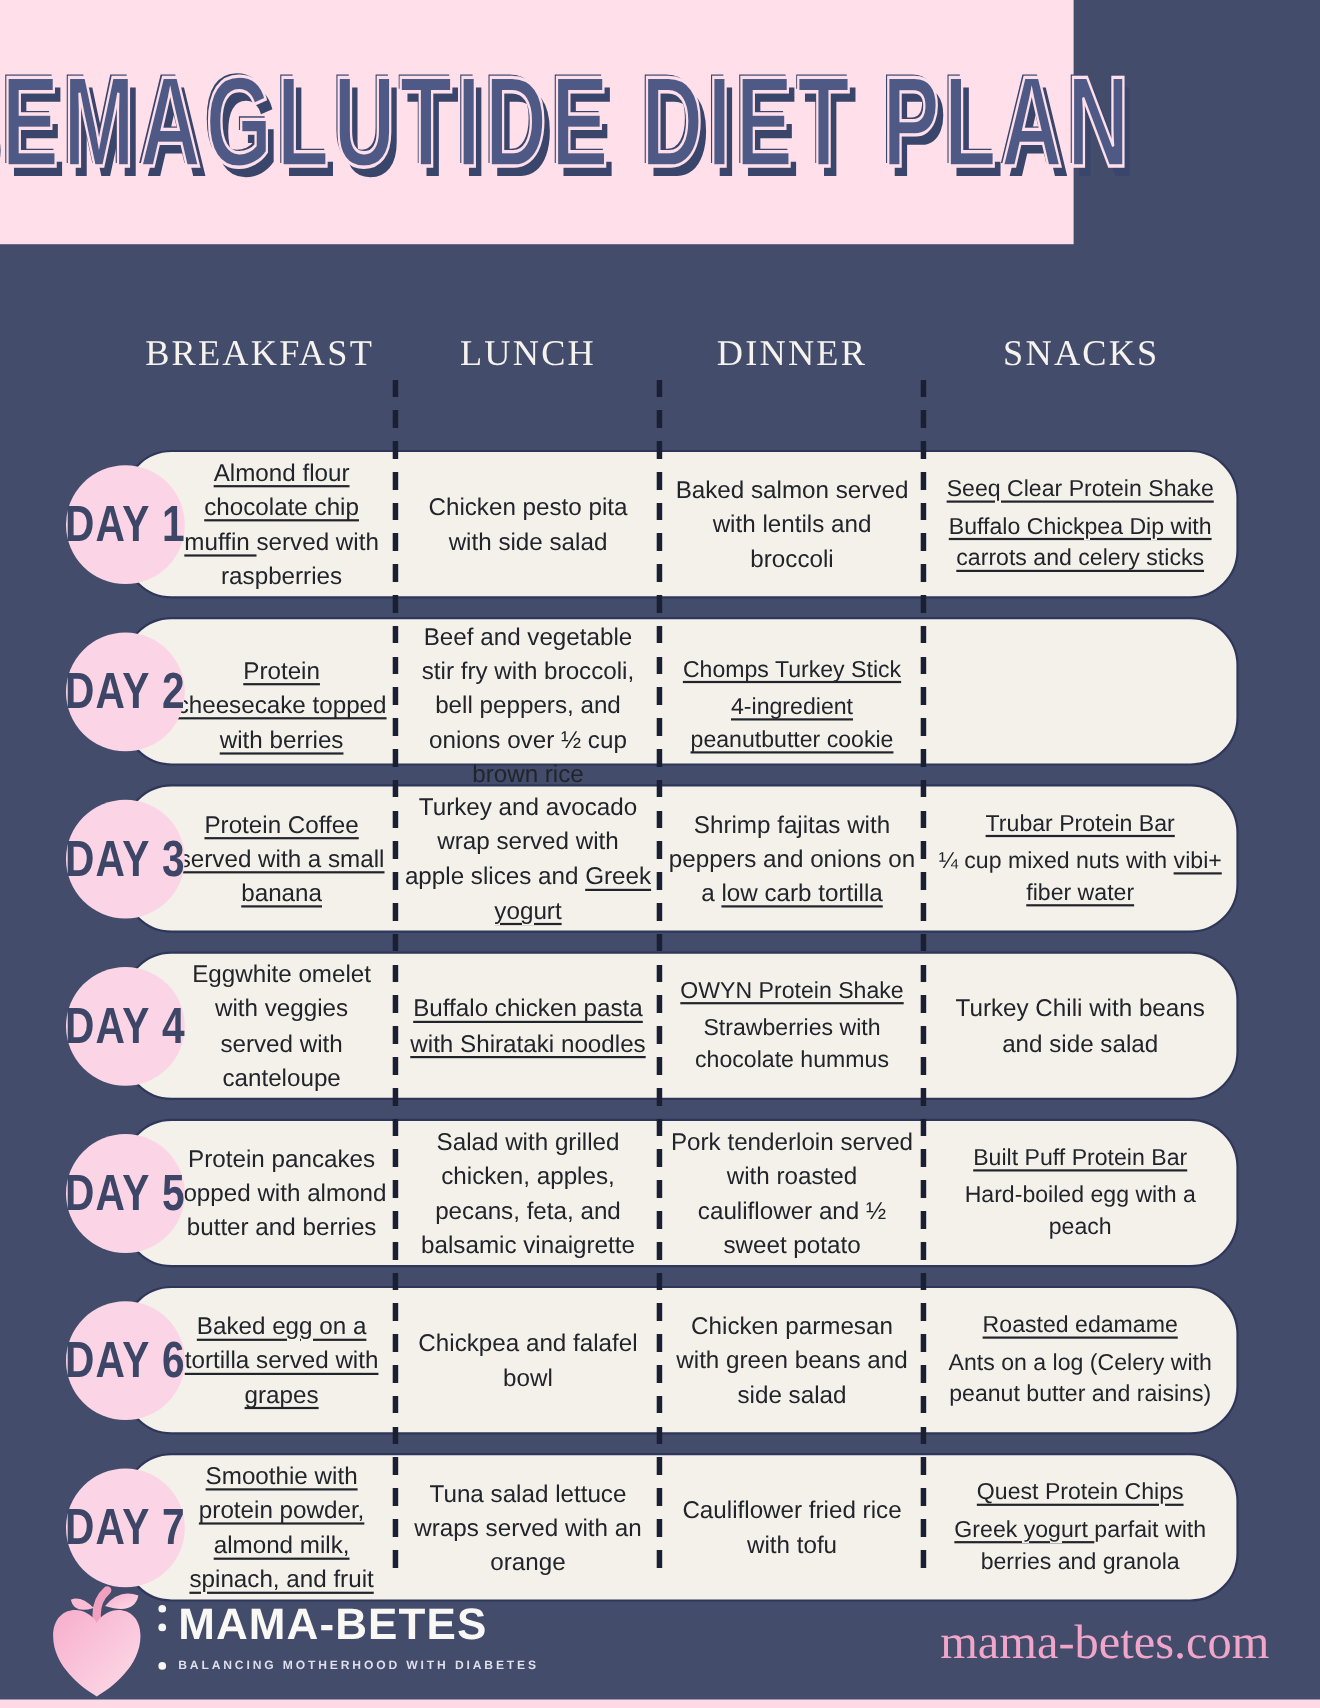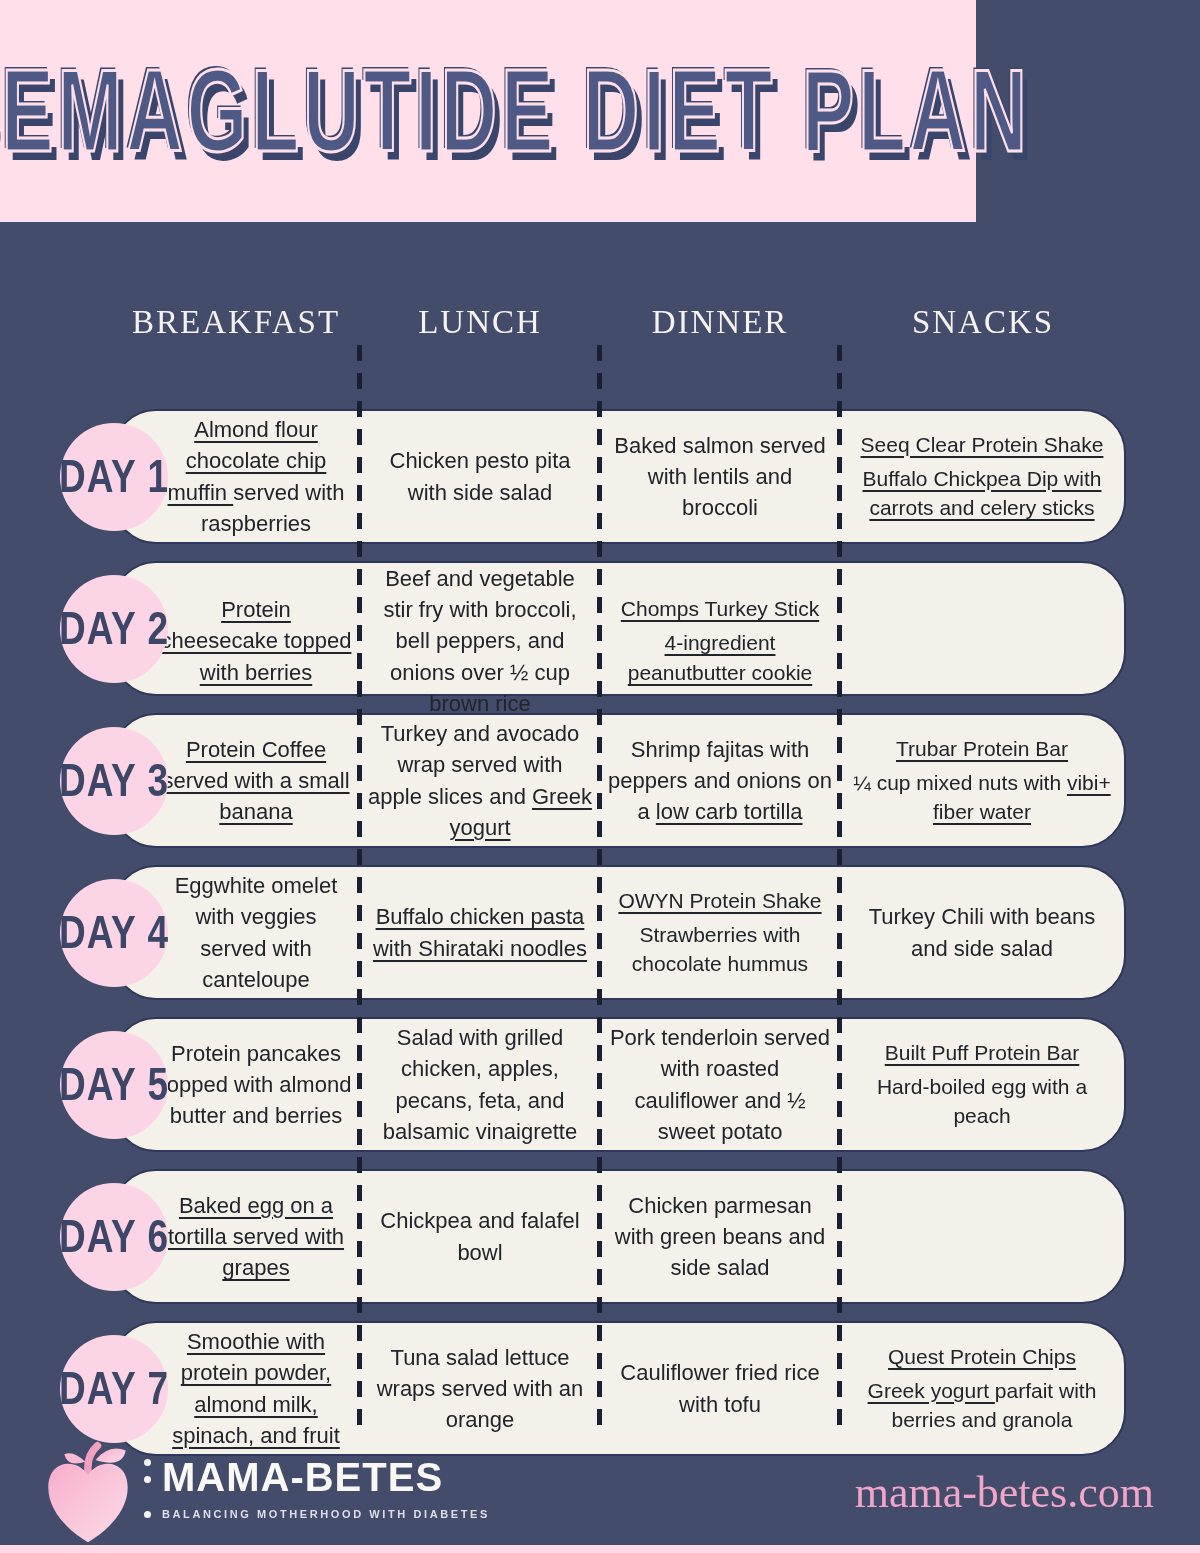--- a/index.html
+++ b/index.html
@@ -206,20 +206,24 @@
       <div class="day-card">
         <div class="cell cell-breakfast">
             <div class="para"><span class="u">Baked egg on a tortilla served with grapes</span></div>
           </div>
         <div class="cell cell-lunch">
             <div class="para"><span>Chickpea and falafel bowl</span></div>
           </div>
         <div class="cell cell-dinner">
             <div class="para"><span>Chicken parmesan with green beans and side salad</span></div>
           </div>
+        <div class="cell cell-snacks">
+            <div class="para"><span class="u">Roasted edamame </span></div>
+            <div class="para"><span>Ants on a log (Celery with peanut butter and raisins)</span></div>
+          </div>
       </div>
       <div class="day-badge">
         <span class="day-label">DAY 6</span>
       </div>
     </div>
 
     <div class="day-row">
       <div class="day-card">
         <div class="cell cell-breakfast">
             <div class="para"><span class="u">Smoothie with protein powder, almond milk, spinach, and fruit</span></div>

